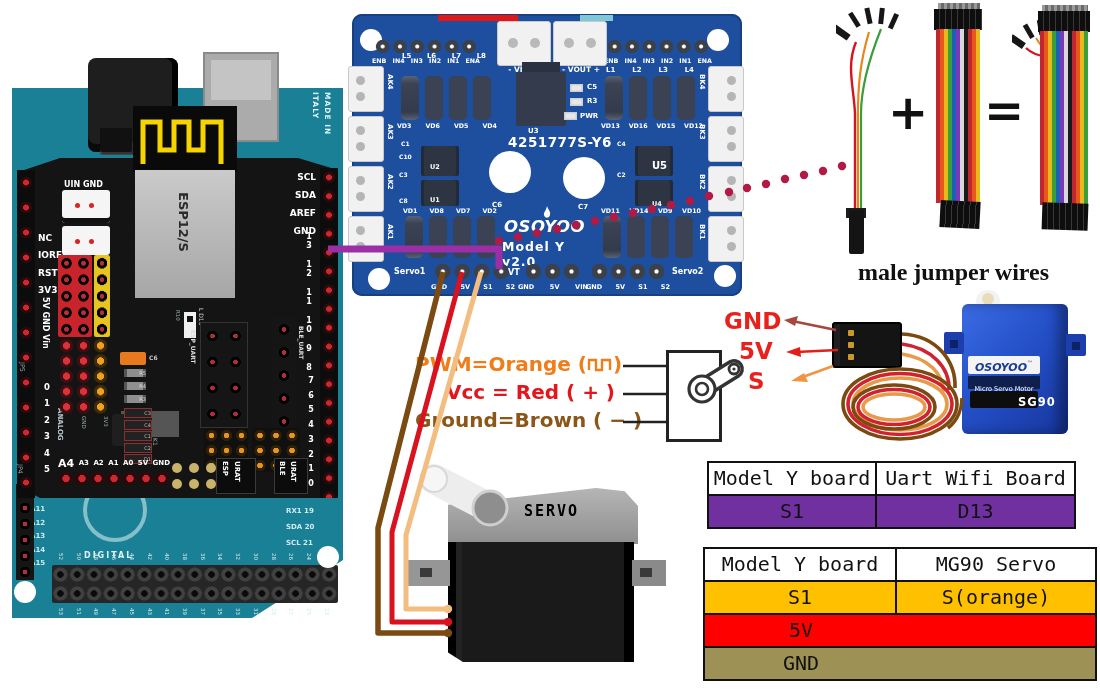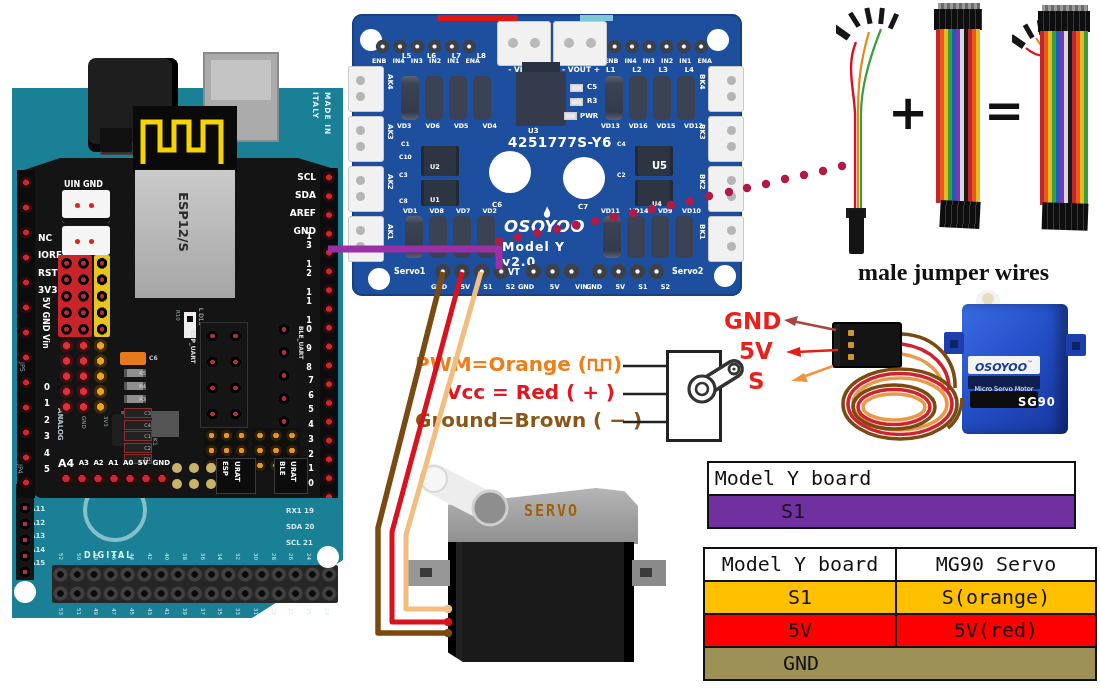--- a/index.html
+++ b/index.html
@@ -505,49 +505,50 @@
     <circle cx="58" cy="17" r="1.6" fill="#333"></circle>
   </svg>
 
   <div class="abs" style="left:448px;top:488px;width:190px;height:56px;background:linear-gradient(#b5b5b5,#8f8f8f);clip-path:polygon(0% 30%,78% 0%,93% 6%,100% 32%,100% 100%,0% 100%);"></div>
   <div class="abs" style="left:448px;top:542px;width:186px;height:120px;background:linear-gradient(90deg,#000 0 8px,#222 8px 14px,#1a1a1a 14px calc(100% - 10px),#000 calc(100% - 10px));clip-path:polygon(0 0,100% 0,100% 100%,8% 100%,0 92%);"></div>
   <svg class="abs" style="left:405px;top:455px;" width="120" height="75" viewBox="0 0 120 75">
     <line x1="29" y1="24" x2="85" y2="53" stroke="#ededed" stroke-width="30" stroke-linecap="round"></line>
     <circle cx="29" cy="24" r="13" fill="#f6f6f6" stroke="#d8d8d8" stroke-width="2"></circle>
     <circle cx="85" cy="53" r="17" fill="#8e8e8e" stroke="#cfcfcf" stroke-width="3"></circle>
   </svg>
-  <div class="abs" style="left:524px;top:502px;font-family:'DejaVu Sans Mono','Liberation Mono',monospace;font-size:15px;font-weight:bold;color:#a16207;letter-spacing:2px;">SERVO</div>
+  <div class="abs" style="left:524px;top:502px;font-family:'DejaVu Sans Mono','Liberation Mono',monospace;font-size:15px;font-weight:bold;color:#000000;letter-spacing:2px;">SERVO</div>
   <div class="abs" style="left:408px;top:560px;width:42px;height:26px;background:#969696;"></div>
   <div class="abs" style="left:420px;top:568px;width:12px;height:9px;background:#3a3a3a;"></div>
   <div class="abs" style="left:632px;top:560px;width:34px;height:26px;background:#8a8a8a;"></div>
   <div class="abs" style="left:640px;top:568px;width:12px;height:9px;background:#3a3a3a;"></div>
 
   <div class="abs tbl" style="left:707px;top:461px;width:365px;">
     <div class="trow" style="grid-template-columns:168px 1fr;">
         <div class="tcell">Model Y board</div>
+        <div class="tcell">Uart Wifi Board</div>
       </div>
     <div>
         <div class="trow last" style="grid-template-columns: 168px 1fr; background: rgb(112, 48, 160);">
         <div class="tcell">S1</div>
+        <div class="tcell">D13</div>
       </div>
       </div>
   </div>
   <div class="abs tbl" style="left:703px;top:547px;width:390px;">
     <div class="trow" style="grid-template-columns:192px 1fr;">
         <div class="tcell">Model Y board</div>
         <div class="tcell">MG90 Servo</div>
       </div>
     <div>
         <div class="trow" style="grid-template-columns: 192px 1fr; background: rgb(255, 192, 0);">
         <div class="tcell">S1</div>
         <div class="tcell">S(orange)</div>
       </div>
         <div class="trow" style="grid-template-columns: 192px 1fr; background: rgb(254, 0, 0);">
         <div class="tcell">5V</div>
-        <div class="tcell">5V(red)</div>
       </div>
         <div class="trow" style="grid-template-columns: 192px 1fr; background: rgb(157, 145, 86);">
         <div class="tcell">GND</div>
       </div>
       </div>
   </div>
 
   <svg class="abs" style="left:0;top:0;pointer-events:none;z-index:20;" width="1100" height="700" viewBox="0 0 1100 700">
 
     <path d="M328,249 H499 V269" fill="none" stroke="#9b2fa5" stroke-width="7" stroke-linejoin="round"></path>

